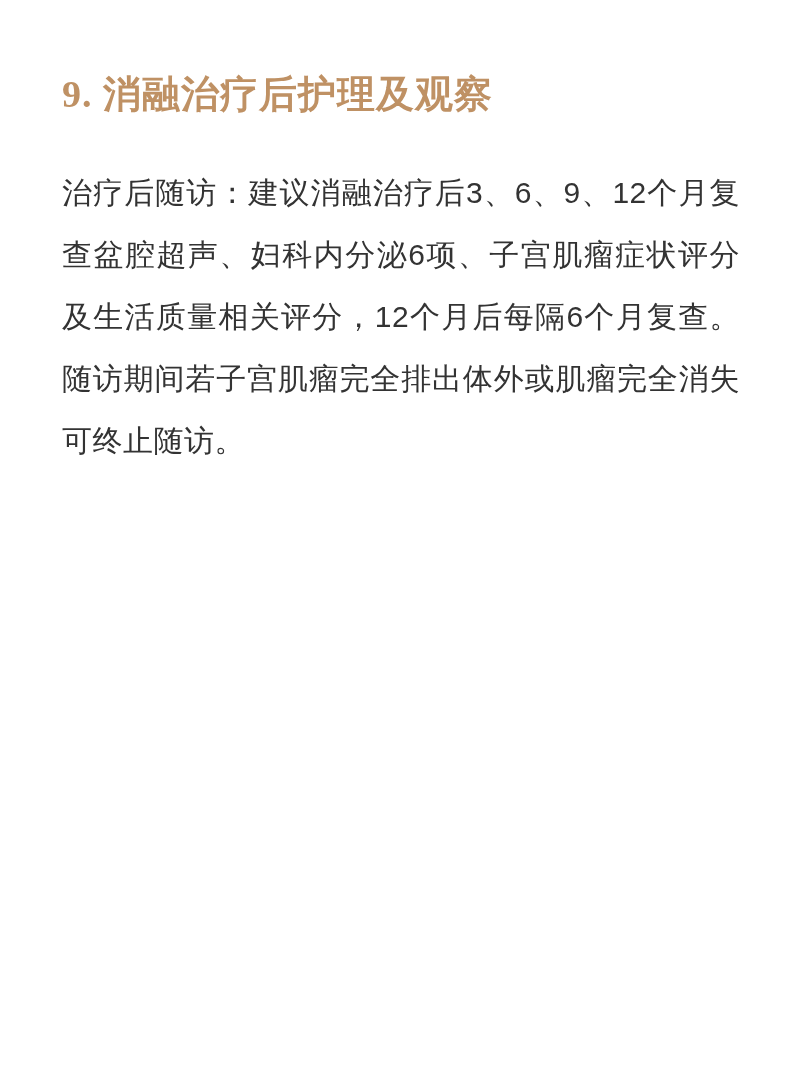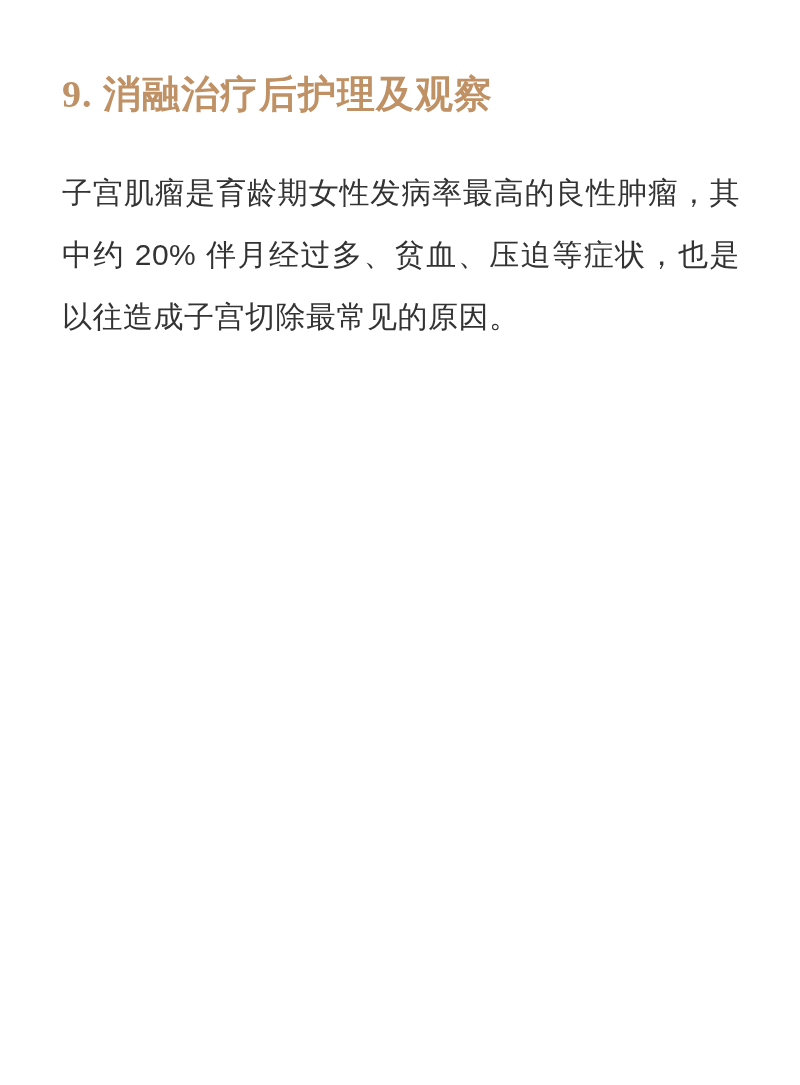--- a/index.html
+++ b/index.html
@@ -42,15 +42,15 @@
     text-justify: inter-ideograph;
   }
 </style>
 </head>
 <body>
 
 <div class="article-card">
   <h1 class="page-title">9. 消融治疗后护理及观察</h1>
 
   <div class="article-body">
-    <p>子宫肌瘤是育龄期女性发病率最高的良性肿瘤，其中约 20% 伴月经过多、贫血、压迫等症状，也是以往造成子宫切除最常见的原因。</p>
+    <p>治疗后随访：建议消融治疗后3、6、9、12个月复查盆腔超声、妇科内分泌6项、子宫肌瘤症状评分及生活质量相关评分，12个月后每隔6个月复查。随访期间若子宫肌瘤完全排出体外或肌瘤完全消失可终止随访。</p>
   </div>
 </div>
 
 </body></html>

